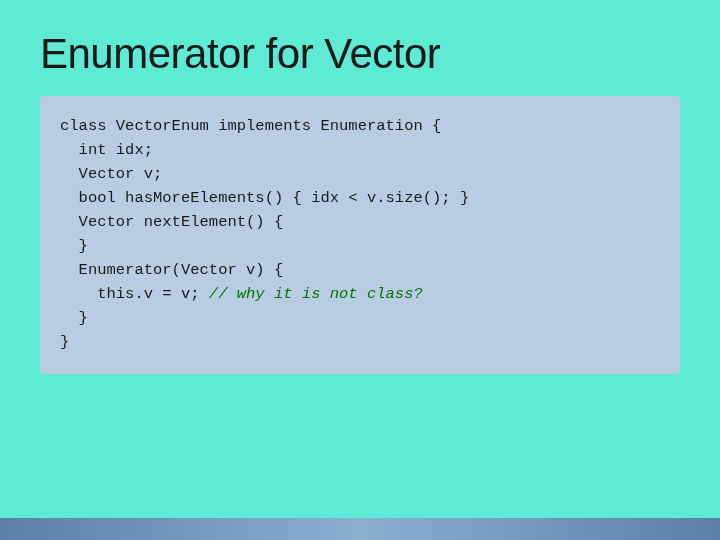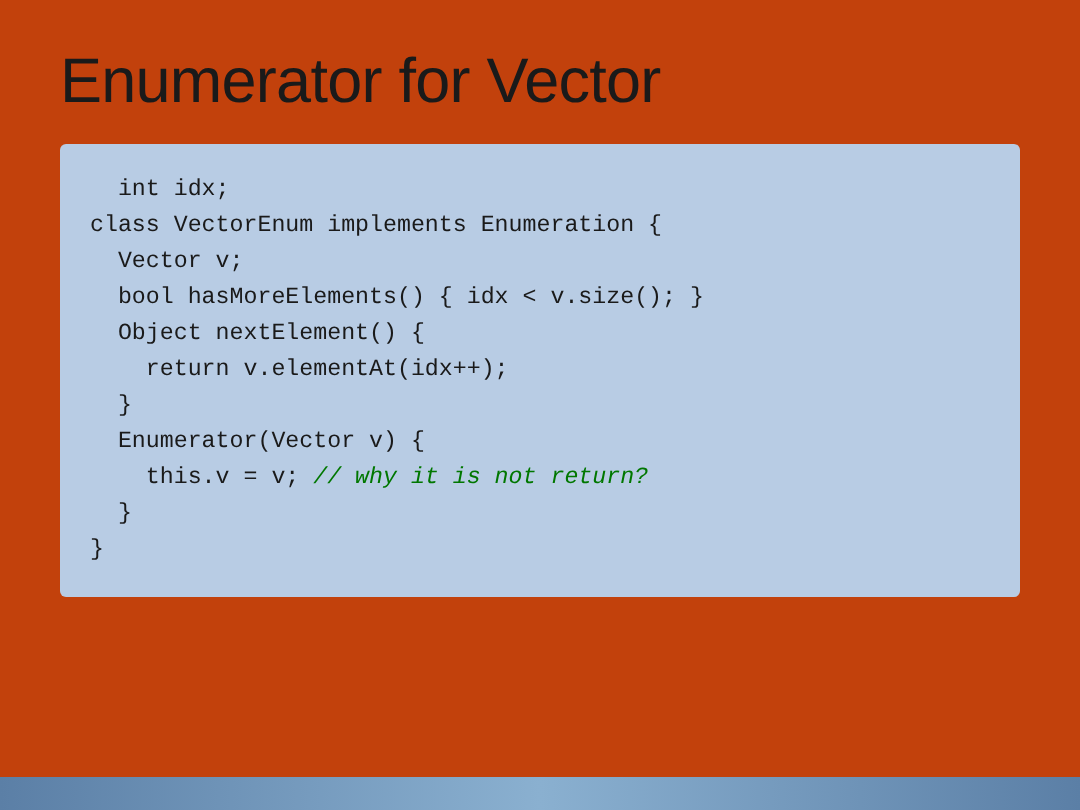--- a/index.html
+++ b/index.html
@@ -12,21 +12,21 @@
       width: 720px;
       height: 540px;
       background: #ffffff;
       font-family: Arial, Helvetica, sans-serif;
       overflow: hidden;
     }
 
     .slide {
       width: 720px;
       height: 540px;
-      background: #c2410c;
+      background: #5eead4;
       padding: 30px 40px 30px 40px;
       position: relative;
     }
 
     .title {
       font-size: 42px;
       font-weight: normal;
       color: #1a1a1a;
       margin-bottom: 18px;
       font-family: Arial, Helvetica, sans-serif;
@@ -62,27 +62,26 @@
       background: linear-gradient(to right, #5b7fa6, #8ab0d0, #5b7fa6);
     }
   </style>
 </head>
 <body>
 
 <div class="slide">
   <h1 class="title">Enumerator for Vector</h1>
 
   <div class="code-block">
+    <span class="code-line">class VectorEnum implements Enumeration {</span>
     <span class="code-line">  int idx;</span>
-    <span class="code-line">class VectorEnum implements Enumeration {</span>
     <span class="code-line">  Vector v;</span>
     <span class="code-line">  bool hasMoreElements() { idx &lt; v.size(); }</span>
-    <span class="code-line">  Object nextElement() {</span>
-    <span class="code-line">    return v.elementAt(idx++);</span>
+    <span class="code-line">  Vector nextElement() {</span>
     <span class="code-line">  }</span>
     <span class="code-line">  Enumerator(Vector v) {</span>
-    <span class="code-line">    this.v = v; <span class="comment-green">// why it is not return?</span></span>
+    <span class="code-line">    this.v = v; <span class="comment-green">// why it is not class?</span></span>
     <span class="code-line">  }</span>
     <span class="code-line">}</span>
   </div>
 
   <div class="bottom-bar"></div>
 </div>
 
 </body></html>

